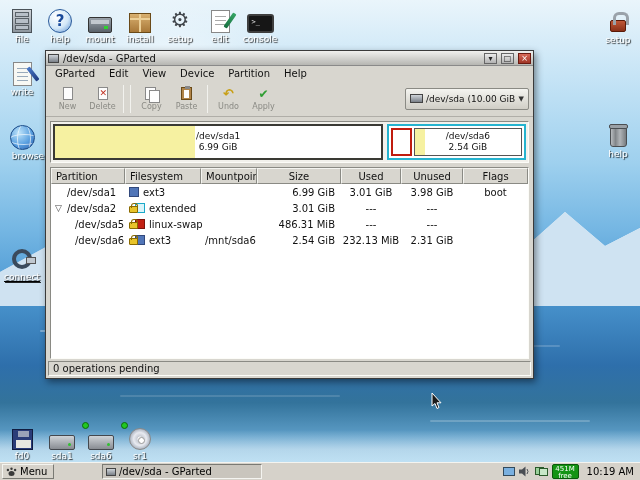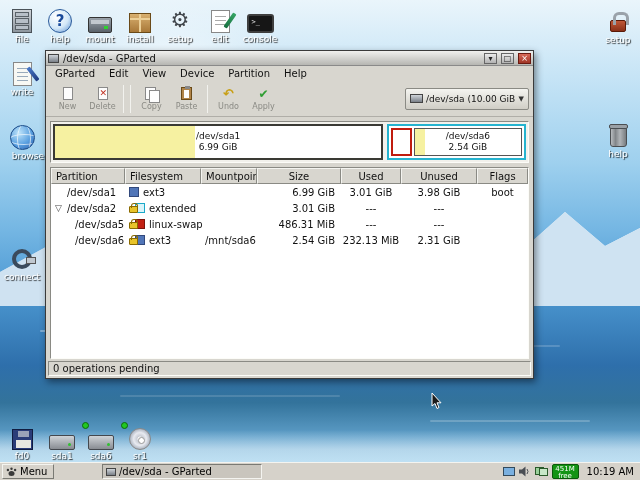--- a/index.html
+++ b/index.html
@@ -104,21 +104,21 @@
   .vlabel{position:relative;z-index:2;text-align:center;font-size:9px;line-height:11px;color:#111;}
   .vlabel span{display:block;white-space:nowrap;}
   .vext{display:flex;gap:2px;padding:2px;background:#fff;align-items:stretch;}
   .vswap{background:#fff;}
   .vsda6{position:relative;flex:1;border:1px solid #555;background:#fff;display:flex;align-items:center;justify-content:center;}
 
   
   .tframe{flex:1 1 auto;margin:0 4px;border:1px solid;border-color:#8a8a84 #fcfcf8 #fcfcf8 #8a8a84;display:flex;flex-direction:column;background:#fff;overflow:hidden;}
   .thead{display:flex;height:16px;background:#d8d6cf;font-size:10px;flex:0 0 auto;}
   .th{border:1px solid;border-color:#f4f4f0 #8a8a84 #8a8a84 #f4f4f0;display:flex;align-items:center;padding:0 4px;white-space:nowrap;overflow:hidden;}
-  .c0{width:74px;} .c1{width:76px;} .c2{width:56px;} .c3{width:84px;} .c4{width:60px;} .c5{width:76px;} .c6{flex:1;}
+  .c0{width:74px;} .c1{width:76px;} .c2{width:56px;} .c3{width:84px;} .c4{width:60px;} .c5{width:62px;} .c6{flex:1;}
   .th.c3,.th.c4,.th.c5,.th.c6{justify-content:center;}
   .tbody{flex:1;background:#fff;font-size:10px;}
   .trow{display:flex;height:16px;align-items:center;position:relative;}
   .trow .c{display:flex;align-items:center;height:100%;padding:0 4px;white-space:nowrap;overflow:visible;}
   .trow .c3{justify-content:flex-end;padding-right:6px;}
   .trow .c4,.trow .c5,.trow .c6{justify-content:center;}
   .ptext{margin-left:12px;}
   .trow.d2 .ptext{margin-left:20px;}
   .expander{position:absolute;left:4px;top:2px;font-size:9px;color:#444;line-height:12px;}
   .expander::after{content:"▽";}
@@ -221,21 +221,21 @@
   <div class="lbl">browse</div>
 </div>
 <div class="dicon" style="left:0;top:181px;margin-left:44px;">
   <div class="art">
       <div class="i-plan">
         <span class="day">12</span>
       </div>
     </div>
   <div class="lbl">plan</div>
 </div>
-<div class="dicon" style="left:0;top:241px;">
+<div class="dicon" style="left:0;top:241px;text-decoration:underline;">
   <div class="art">
       <div class="i-connect"></div>
     </div>
   <div class="lbl">connect</div>
 </div>
 
 <div class="dicon" style="left:596px;top:4px;">
   <div class="art">
       <div class="i-lock"></div>
     </div>

